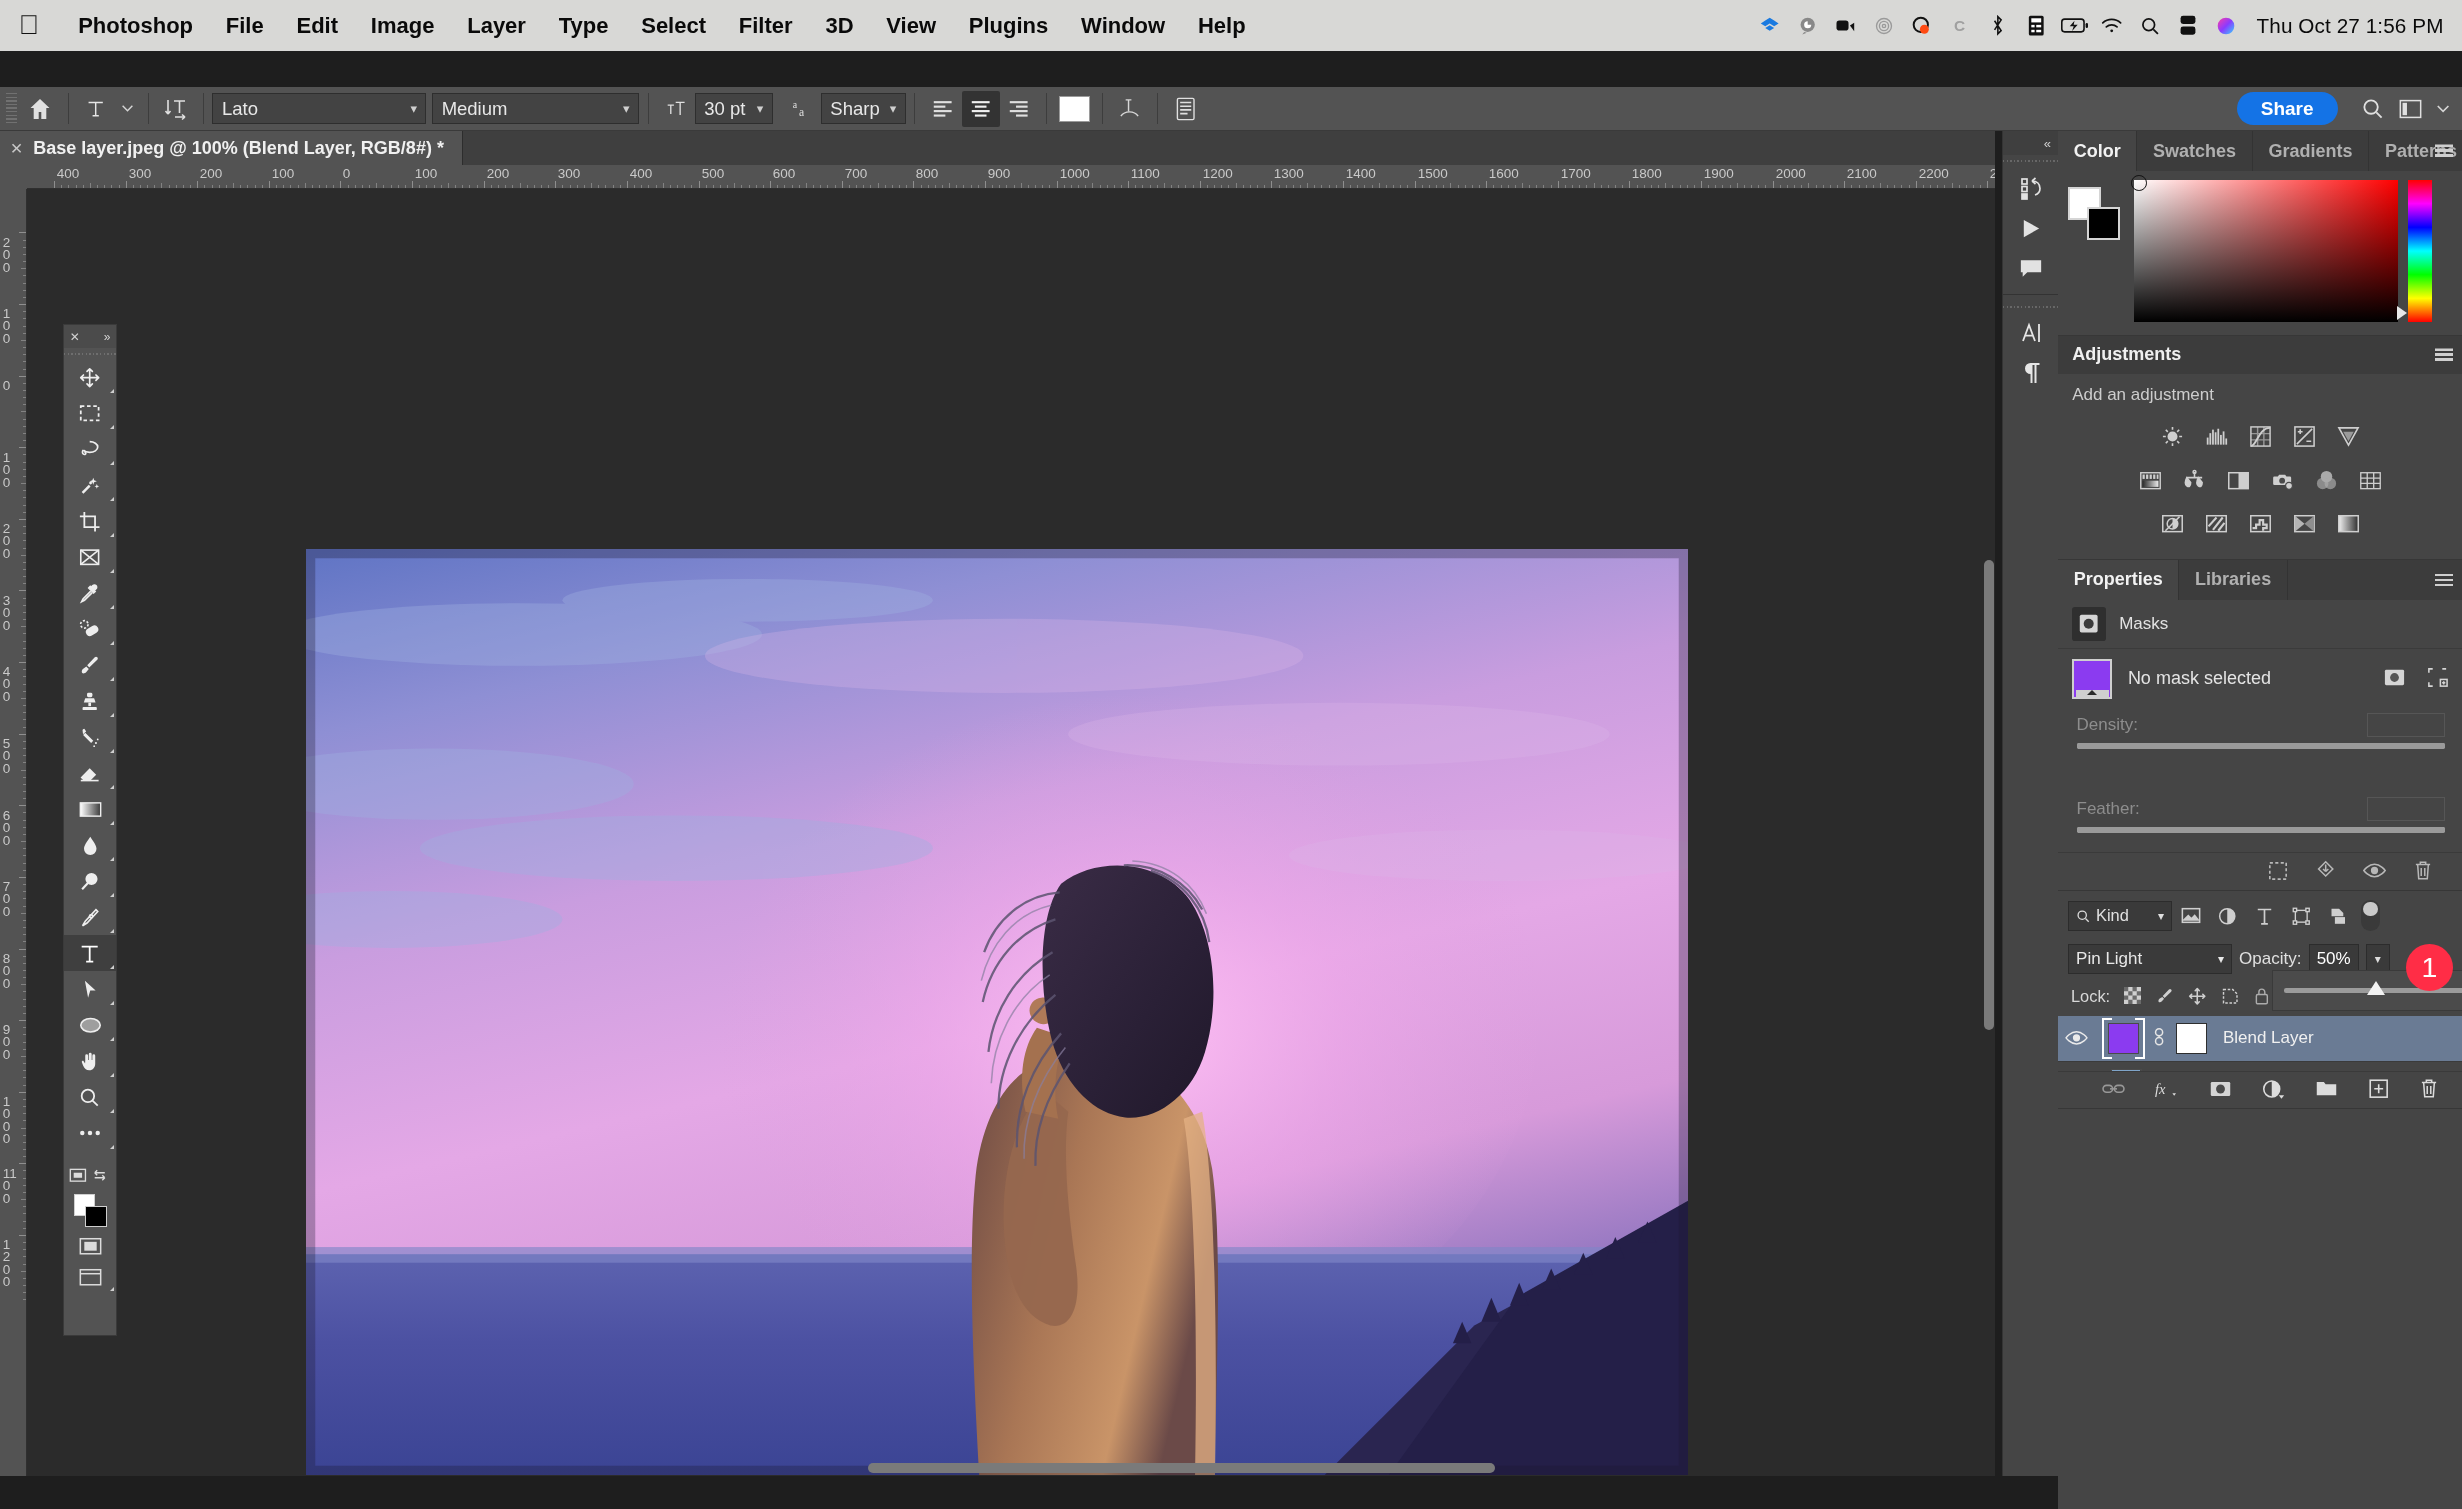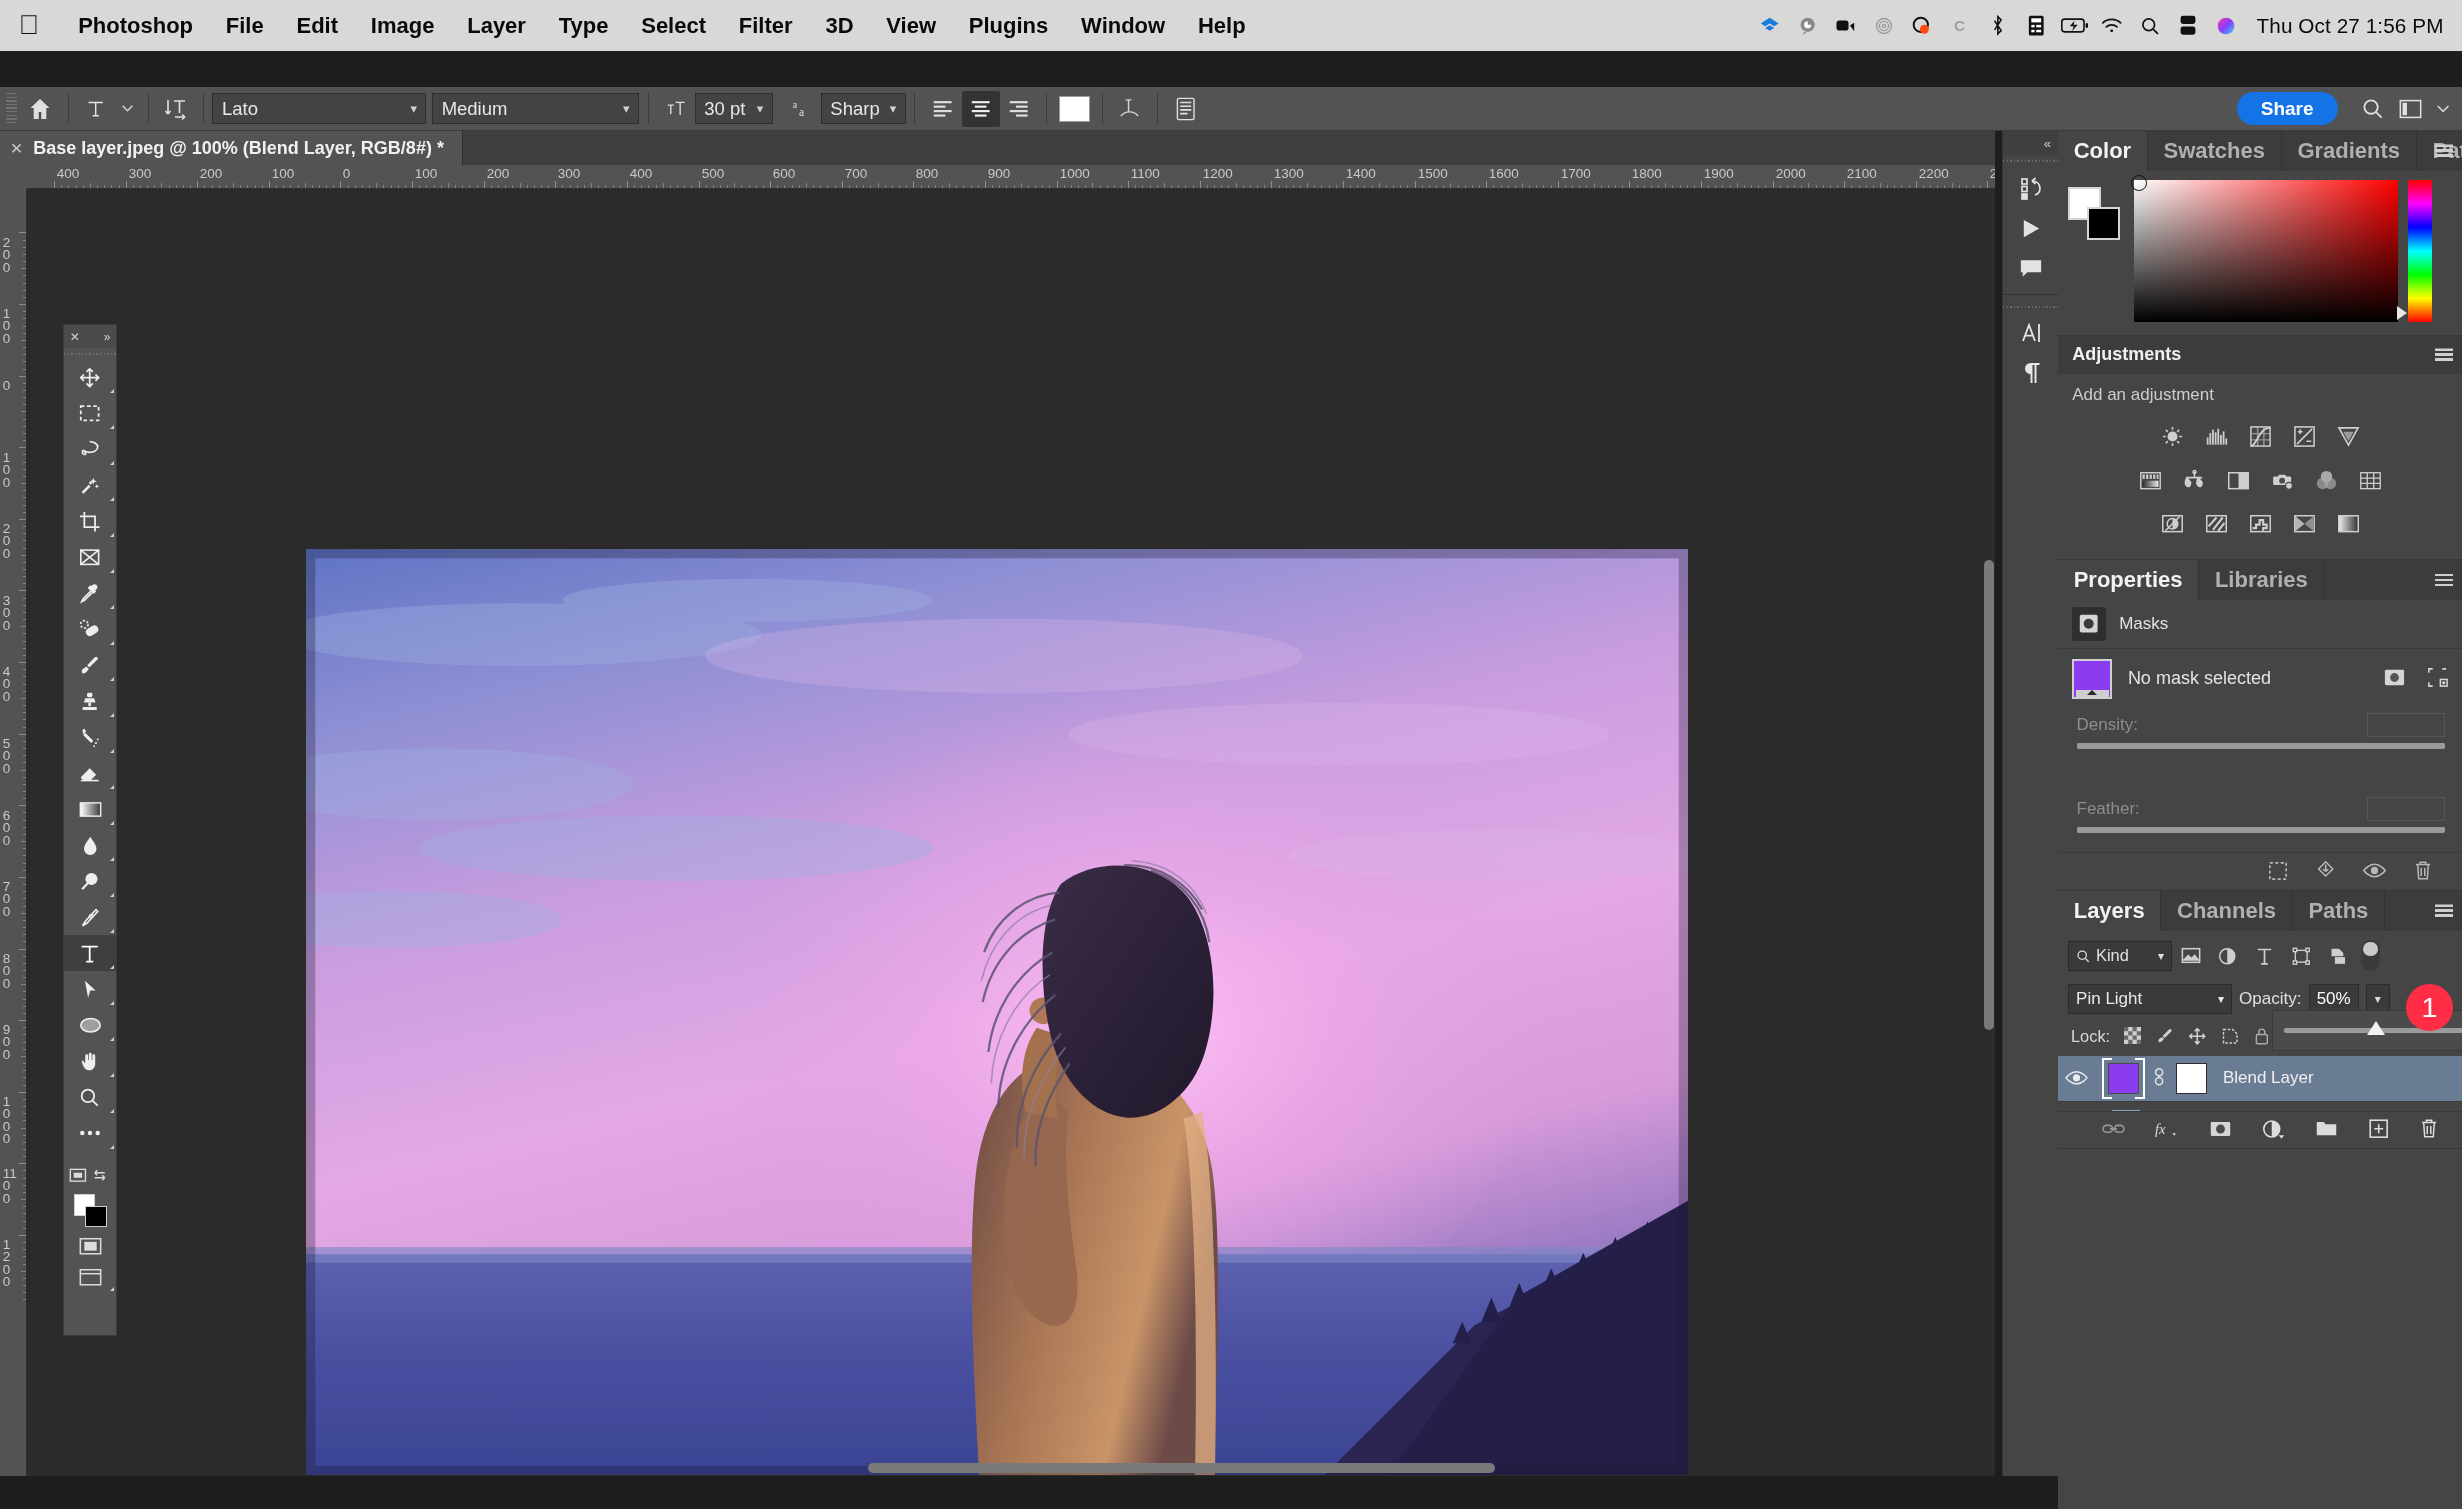--- a/index.html
+++ b/index.html
@@ -127,21 +127,21 @@
   .dockhead{height:24px;display:flex;align-items:center;justify-content:flex-end;padding-right:7.1px;
             font-size:13px;color:#d0d0d0;background:#3f3f3f;}
   .dgrip { height:13px; background-image:repeating-linear-gradient(to right,#8a8a8a 0 1.4px,transparent 1.4px 3.6px);
            background-size:100% 2.1px; background-repeat:no-repeat; background-position:center; opacity:.5;}
   .dicon { height:40px; display:flex; align-items:center; justify-content:center; }
   .dsep { height:0.7px; background:#333; margin:5.7px 0; }
 
   
   .panels { position:absolute; left:2058px; top:131px; width:405px; height:1378px; background:#454545; }
   .ptabs { display:flex; align-items:stretch; height:40px; background:#3c3c3c; position:relative; }
-  .ptab { padding:0 15.7px; display:flex; align-items:center; font-size:22px; font-weight:bold;
+  .ptab { padding:0 15.7px; display:flex; align-items:center; font-size:18px; font-weight:bold;
           color:#b0b0b0; background:#3c3c3c; border-right:0.7px solid #333; }
   .ptab.act { color:#f2f2f2; background:#454545; }
   .pmenu { position:absolute; right:10px; top:50%; transform:translateY(-50%); }
   .hamb { width:18.5px; height:13px; background-image:repeating-linear-gradient(to bottom,#cfcfcf 0 2.1px,transparent 2.1px 5px);}
   .psec { border-bottom:0.7px solid #373737; }
 
   
   .colorbody { display:flex; padding:8.5px 10px 13px 10px; gap:10px; align-items:flex-start;}
   .fgbg { position:relative; width:56px; height:56px; margin-top:7.1px;}
   .fgbg .a{position:absolute;left:0;top:0;width:33px;height:33px;background:#fff;border:2.1px solid #d5d5d5;}
@@ -1539,28 +1539,20 @@
         <div>
           <svg width="20" height="21.4" viewBox="0 0 22 24" fill="none" stroke="#b8b8b8" stroke-width="1.7">
               <path d="M3 5h16M8 5V2.5h6V5M5 5l1.2 16h9.6L17 5"></path>
               <path d="M9 9v9M13 9v9"></path>
             </svg>
         </div>
       </div>
     </div>
 
     <div class="psec" style="position:relative">
-      <div class="ptabs">
-        <div class="ptab act">Layers</div>
-        <div class="ptab">Channels</div>
-        <div class="ptab">Paths</div>
-        <div class="pmenu">
-            <div class="hamb"></div>
-          </div>
-      </div>
 
       <div class="filterrow">
         <div class="kindsel">
           <svg width="14.2" height="14.2" viewBox="0 0 24 24" fill="none" stroke="#dcdcdc" stroke-width="2.2">
               <circle cx="10.5" cy="10.5" r="7"></circle>
               <path d="M16 16l5.5 5.5"></path>
             </svg>
           <span>Kind</span>
           <span style="margin-left:auto;font-size:12px">▾</span>
         </div>

